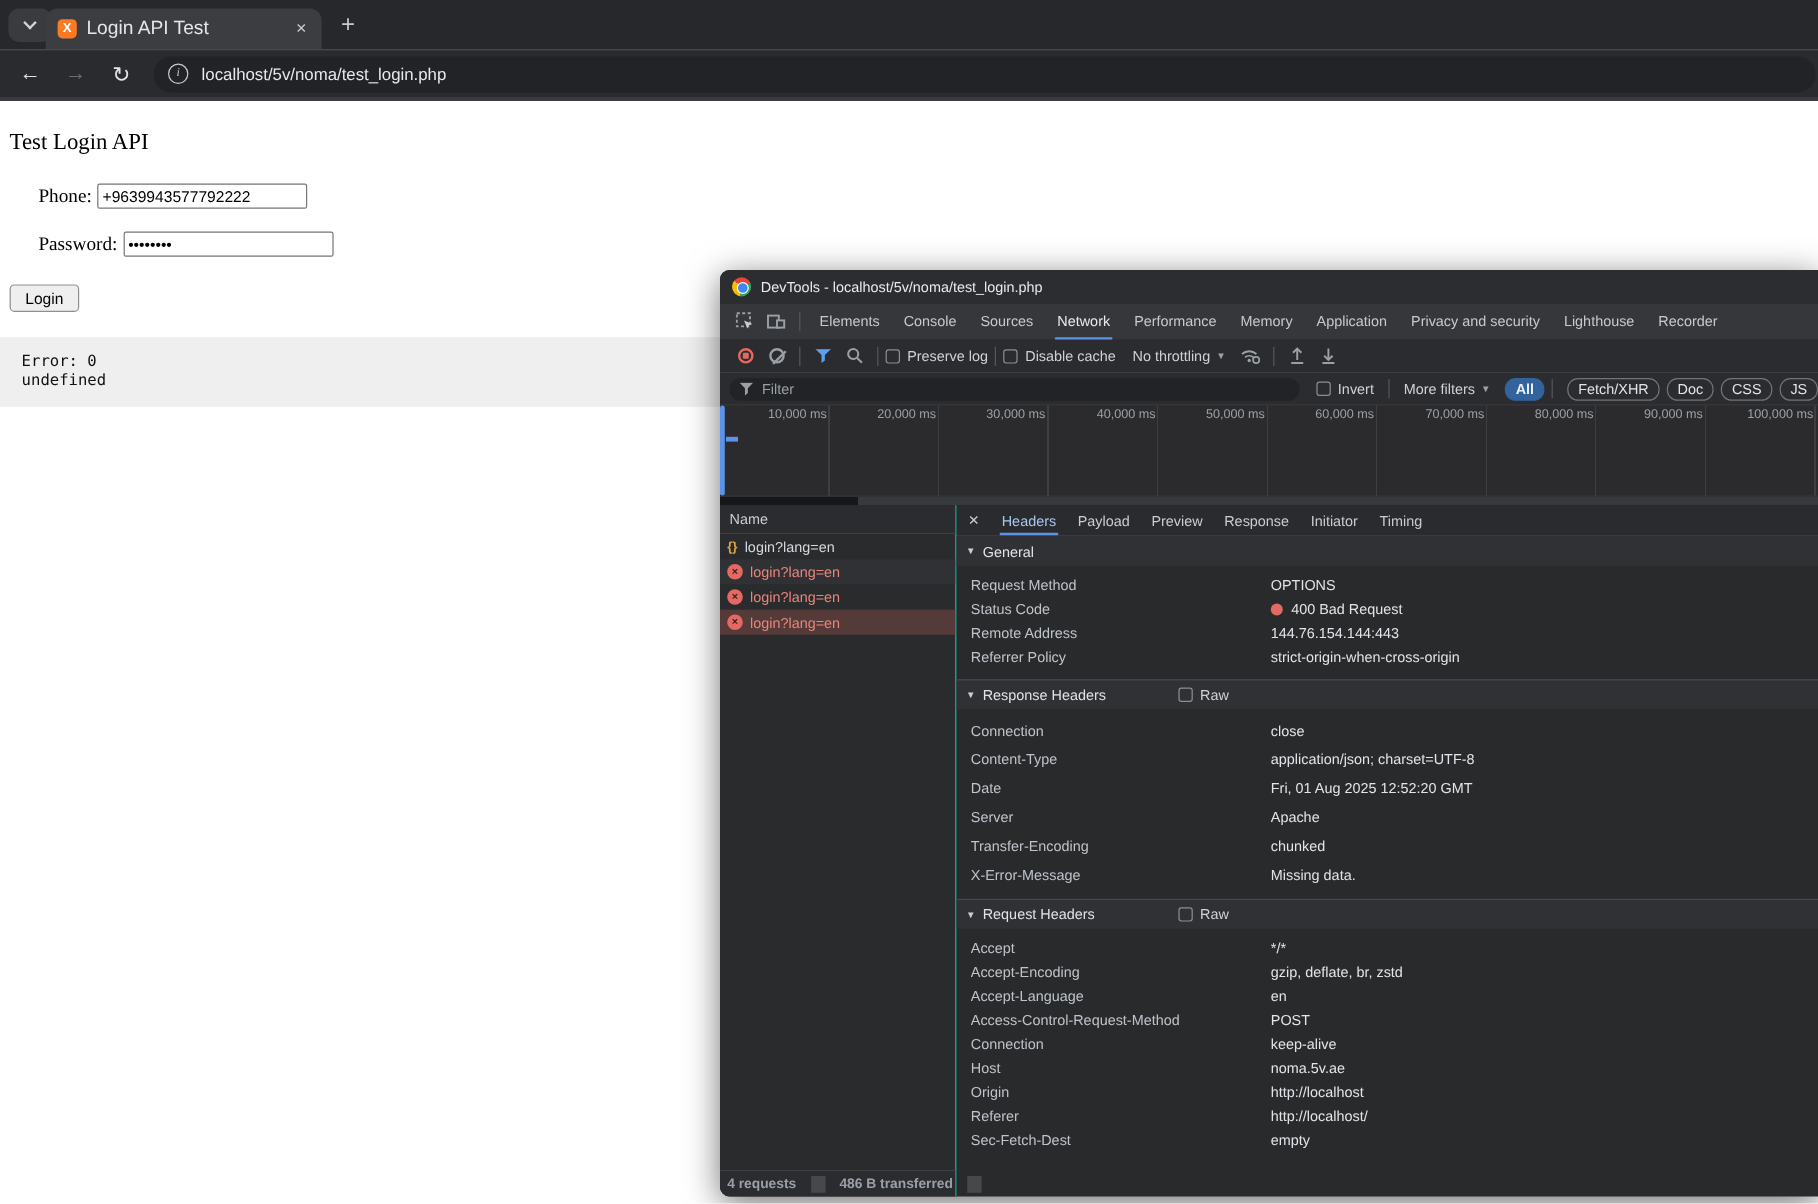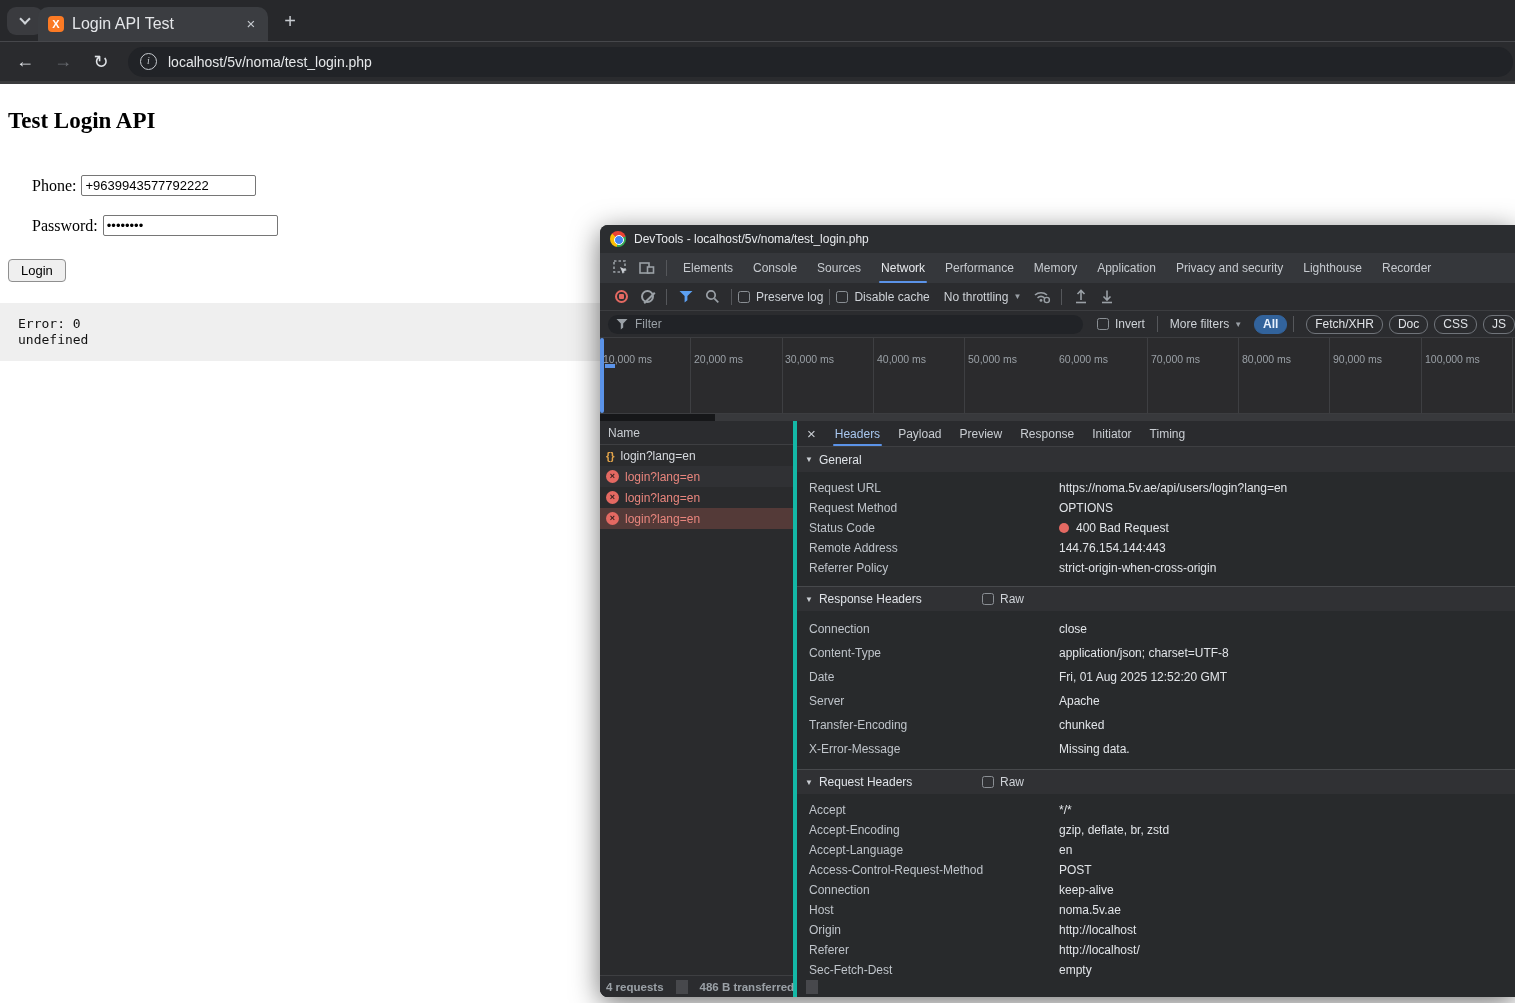--- a/index.html
+++ b/index.html
@@ -18,21 +18,21 @@
   .tab-close { color:#c7cbd0; font-size:15px; width:18px; height:18px; line-height:17px; text-align:center; border-radius:50%; }
   .new-tab { position:absolute; left:276px; top:8px; width:28px; height:28px; color:#c7cbd0; font-size:20px; line-height:27px; text-align:center; }
   .toolbar { position:absolute; left:0; top:41px; width:1515px; height:43px; background:#2a2b2e; border-top:1px solid #46474b; border-bottom:3px solid #3a3b3d; display:flex; align-items:center; }
   .navbtn { font-size:18px; margin-left:12px; width:26px; text-align:center; color:#dfe2e6; }
   .navbtn.disabled { color:#696c71; }
   .omnibox { margin-left:14px; height:30px; flex:0 0 1385px; background:#212327; border-radius:15px; display:flex; align-items:center; padding:0 12px; }
   .info-ic { width:17px; height:17px; border:1.6px solid #c7cbd0; border-radius:50%; color:#c7cbd0; font-size:10px; line-height:14px; text-align:center; font-style:italic; font-family:"Liberation Serif",serif; }
   .url { color:#e6e8ea; font-size:14px; margin-left:11px; }
   
   .page { position:absolute; left:0; top:87px; width:1515px; height:916px; background:#fff; color:#000; font-family:"Liberation Serif", serif; padding:8px; }
-  .page h1 { font-size:23px; margin:13px 0 40px; font-weight:bold; }
+  .page h1 { font-size:19px; margin:13px 0 22px; font-weight:normal; }
   .frow { margin-bottom:17px; font-size:16px; height:23px; display:flex; align-items:center;margin-left:24px; }
   .frow input { margin-left:5px; width:175px; height:21px; border:1px solid #767676; border-radius:2px; font-family:"Liberation Sans",sans-serif; font-size:13px; padding:0 3px; background:#fff; color:#000; }
   .loginbtn { font-family:"Liberation Sans",sans-serif; font-size:13px; color:#000; background:#efefef; border:1px solid #8f8f8f; border-radius:4px; padding:3px 12px; margin:5px 0 0; }
   .result { margin:21px -8px 0; background:#efefef; padding:13px 0 13px 18px; font-family:"DejaVu Sans Mono", monospace; font-size:13px; line-height:1.22; color:#111; }
   
   .dt { position:absolute; left:600px; top:225px; width:915px; height:772px; background:#282a2c; border-radius:8px 0 0 8px; box-shadow:0 6px 28px rgba(0,0,0,.55); overflow:hidden; color:#c9cdd2; font-size:12px; }
   .dt-titlebar { height:28px; background:#2b2d30; display:flex; align-items:center; padding-left:10px; }
   .chrome-logo { width:16px; height:16px; border-radius:50%; background:conic-gradient(from -50deg,#ea4335 0 120deg,#34a853 120deg 240deg,#fbbc05 240deg 360deg); position:relative; flex:0 0 16px; }
   .chrome-logo::after { content:""; position:absolute; left:4px; top:4px; width:8px; height:8px; border-radius:50%; background:#4285f4; border:1.4px solid #fff; }
   .dt-title { margin-left:8px; color:#e8eaed; font-size:12px; white-space:nowrap; }
@@ -52,27 +52,27 @@
   .cbx { width:12px; height:12px; border:1.5px solid #8a8f94; border-radius:2.5px; margin-right:6px; flex:0 0 12px; }
   .lbl { color:#ced2d7; white-space:nowrap; }
   .caret { color:#9aa0a6; font-size:8px; margin-left:5px; }
   .dt-filterrow { height:27px; background:#2b2c2f; border-bottom:1px solid #3c3d40; display:flex; align-items:center; padding-left:8px; }
   .filterbox { width:540px; height:19px; background:#212327; border-radius:10px; display:flex; align-items:center; padding:0 8px; }
   .filterbox .ph { color:#9aa0a6; margin-left:7px; }
   .pill { border:1px solid #70747a; border-radius:9px; padding:1.5px 8px; margin-left:6px; color:#e0e3e7; white-space:nowrap; }
   .pill.sel { background:#32639c; border-color:#32639c; color:#e8f1fd; font-weight:bold; }
   .dt-timeline { height:76px; background:#2b2b2d; border-bottom:1px solid #3c3d40; position:relative;
     background-image:repeating-linear-gradient(to right, transparent 0 90.3px, #3e3f42 90.3px 91.3px); }
-  .tick { position:absolute; top:15px; width:86px; color:#9aa0a6; font-size:10.5px; white-space:nowrap; }
+  .tick { position:absolute; top:1px; width:86px; text-align:right; color:#9aa0a6; font-size:10.5px; white-space:nowrap; }
   .tl-edge { position:absolute; left:0; top:0; bottom:0; width:4px; background:#5b93e8; border-radius:2px; }
   .tl-bar { position:absolute; left:5px; top:26px; width:10px; height:4px; background:#5b93e8; }
   .dt-scrollstrip { height:7px; background:#161719; position:relative; }
   .dt-scrollstrip .thumb { position:absolute; left:115px; right:0; top:0; bottom:0; background:#38393c; }
   .dt-main { display:flex; height:576px; }
-  .dt-names { width:197px; border-right:4px solid #14b8a6; display:flex; flex-direction:column; background:#2a2b2d; position:relative; }
+  .dt-names { width:197px; border-right:1px solid #14b8a6; display:flex; flex-direction:column; background:#2a2b2d; position:relative; }
   .names-head { height:24px; line-height:24px; padding-left:8px; border-bottom:1px solid #3e3f42; color:#c9cdd2; background:#2b2c2f; }
   .req { height:21px; display:flex; align-items:center; padding-left:6px; color:#d5d9de; }
   .req.alt { background:#303134; }
   .req.err { color:#e8857d; }
   .req.selected { background:#543a38; }
   .ic-json { color:#e2a44a; font-weight:bold; font-size:11px; margin-right:6px; }
   .ic-err { width:13px; height:13px; border-radius:50%; background:#e46962; color:#33201e; font-size:9px; font-weight:bold; line-height:13px; text-align:center; margin-right:6px; flex:0 0 13px; }
   .names-status { position:absolute; left:0; right:0; bottom:0; height:22px; border-top:1px solid #3e3f42; background:#2b2c2f; display:flex; align-items:center; color:#9aa0a6; font-size:11.5px; }
   .names-status .vsep { height:14px; background:#47484c; }
   .names-status span { padding:0 6px; white-space:nowrap;font-weight:bold; }
@@ -288,24 +288,20 @@
         <span class="detab">Initiator</span>
         <span class="detab">Timing</span>
       </div>
 
       <div class="sect-head">
         <span class="tri">▼</span>
         <span>General</span>
       </div>
       <div class="hrows">
         <div class="hrow h20">
-          <span class="hname">Request URL</span>
-          <span class="hval">https://noma.5v.ae/api/users/login?lang=en</span>
-        </div>
-        <div class="hrow h20">
           <span class="hname">Request Method</span>
           <span class="hval">OPTIONS</span>
         </div>
         <div class="hrow h20">
           <span class="hname">Status Code</span>
           <span class="hval">
               <span class="dot"></span>
               <span>400 Bad Request</span>
             </span>
         </div>

